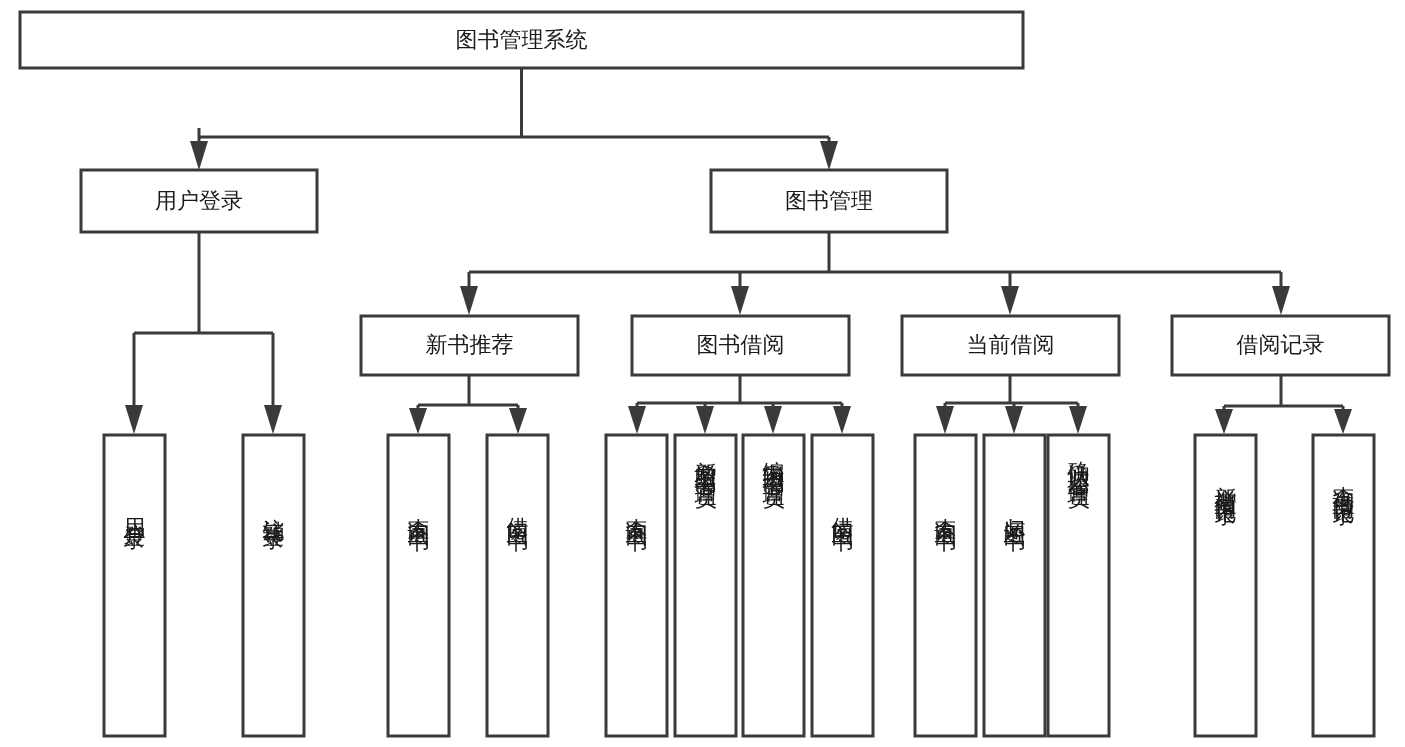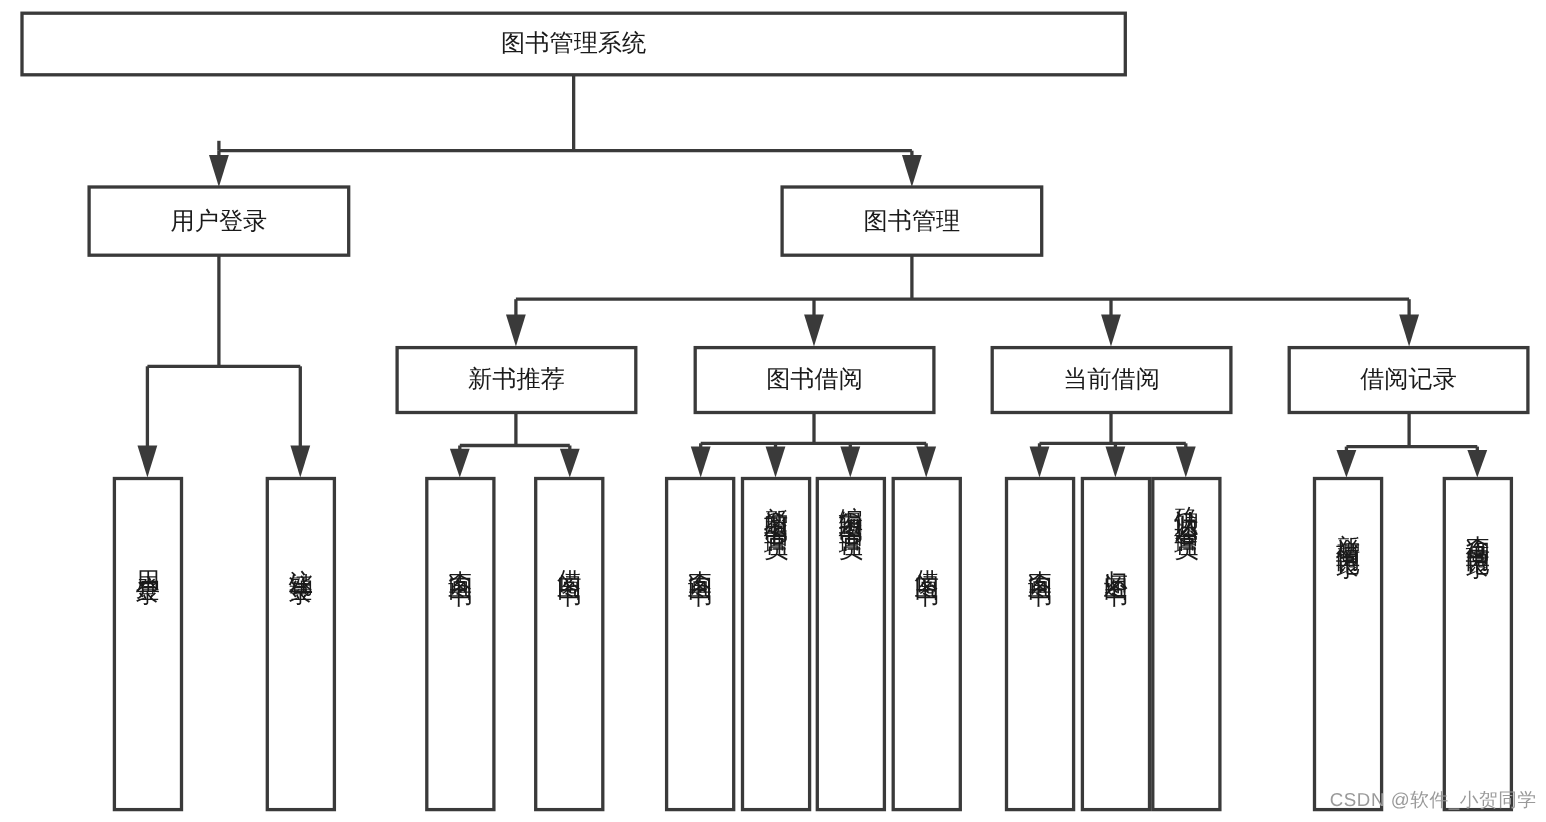--- a/index.html
+++ b/index.html
@@ -241,15 +241,14 @@
   <div class="vert-label-wrap" style="left:1048px; top:443px; width:61px; height:293px;">
     <span class="vert-label">确认归还（管理员）</span>
   </div>
   <div class="vert-label-wrap" style="left:1195px; top:468px; width:61px; height:268px;">
     <span class="vert-label">新增借阅记录</span>
   </div>
   <div class="vert-label-wrap" style="left:1313px; top:468px; width:61px; height:268px;">
     <span class="vert-label">查询借阅记录</span>
   </div>
 
-  <div class="watermark">CSDN @软件_小贺同学</div>
 
 </div>
 
 </body></html>

